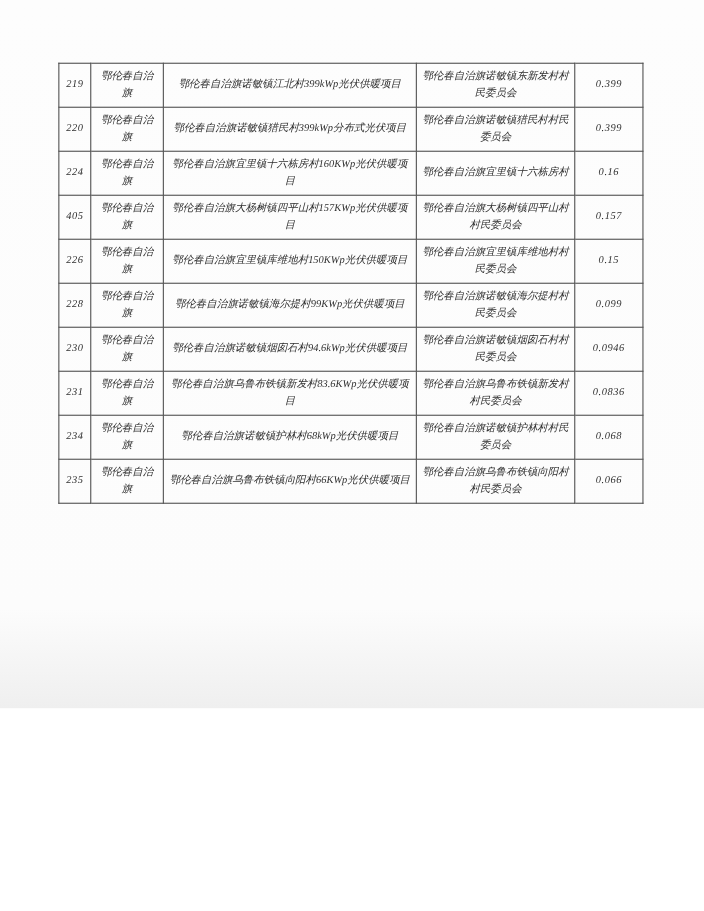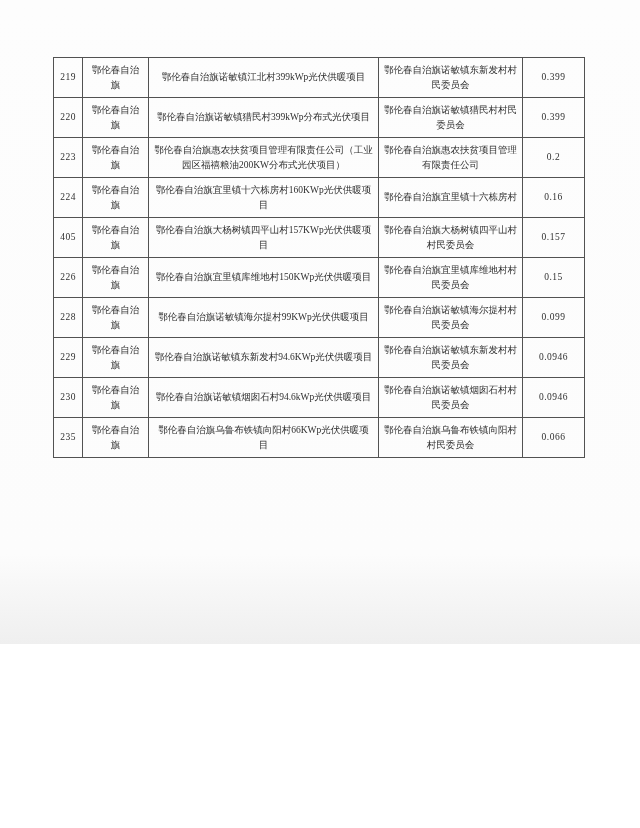--- a/index.html
+++ b/index.html
@@ -8,20 +8,21 @@
     background: #ffffff;
   }
   .page {
     position: relative;
     width: 640px;
     height: 644px;
     margin: 0 auto;
     background: linear-gradient(180deg, #fdfdfd 0%, #fcfcfc 86%, #efefef 100%);
     overflow: hidden;
     font-family: "Liberation Serif", "DejaVu Serif", serif;
+    font-style: italic;
   }
   table.project-table {
     position: absolute;
     left: 53px;
     top: 57px;
     width: 531px;
     border-collapse: collapse;
     table-layout: fixed;
   }
   table.project-table td {
@@ -78,27 +79,20 @@
   <tr>
     <td class="c-no">220</td>
     <td class="c-region">鄂伦春自治旗</td>
     <td class="c-project">鄂伦春自治旗诺敏镇猎民村399kWp分布式光伏项目</td>
     <td class="c-manager">鄂伦春自治旗诺敏镇猎民村村民委员会</td>
     <td class="c-value">0.399</td>
   </tr>
 
 
 
-  <tr>
-    <td class="c-no">223</td>
-    <td class="c-region">鄂伦春自治旗</td>
-    <td class="c-project">鄂伦春自治旗惠农扶贫项目管理有限责任公司（工业园区福禧粮油200KW分布式光伏项目）</td>
-    <td class="c-manager">鄂伦春自治旗惠农扶贫项目管理有限责任公司</td>
-    <td class="c-value">0.2</td>
-  </tr>
 
   <tr>
     <td class="c-no">224</td>
     <td class="c-region">鄂伦春自治旗</td>
     <td class="c-project">鄂伦春自治旗宜里镇十六栋房村160KWp光伏供暖项目</td>
     <td class="c-manager">鄂伦春自治旗宜里镇十六栋房村</td>
     <td class="c-value">0.16</td>
   </tr>
 
   <tr>
@@ -119,39 +113,46 @@
 
 
   <tr>
     <td class="c-no">228</td>
     <td class="c-region">鄂伦春自治旗</td>
     <td class="c-project">鄂伦春自治旗诺敏镇海尔提村99KWp光伏供暖项目</td>
     <td class="c-manager">鄂伦春自治旗诺敏镇海尔提村村民委员会</td>
     <td class="c-value">0.099</td>
   </tr>
 
-  <tr>
-    <td class="c-no">229</td>
-    <td class="c-region">鄂伦春自治旗</td>
-    <td class="c-project">鄂伦春自治旗诺敏镇东新发村94.6KWp光伏供暖项目</td>
-    <td class="c-manager">鄂伦春自治旗诺敏镇东新发村村民委员会</td>
-    <td class="c-value">0.0946</td>
-  </tr>
 
   <tr>
     <td class="c-no">230</td>
     <td class="c-region">鄂伦春自治旗</td>
     <td class="c-project">鄂伦春自治旗诺敏镇烟囱石村94.6kWp光伏供暖项目</td>
     <td class="c-manager">鄂伦春自治旗诺敏镇烟囱石村村民委员会</td>
     <td class="c-value">0.0946</td>
   </tr>
 
+  <tr>
+    <td class="c-no">231</td>
+    <td class="c-region">鄂伦春自治旗</td>
+    <td class="c-project">鄂伦春自治旗乌鲁布铁镇新发村83.6KWp光伏供暖项目</td>
+    <td class="c-manager">鄂伦春自治旗乌鲁布铁镇新发村村民委员会</td>
+    <td class="c-value">0.0836</td>
+  </tr>
 
 
 
+  <tr>
+    <td class="c-no">234</td>
+    <td class="c-region">鄂伦春自治旗</td>
+    <td class="c-project">鄂伦春自治旗诺敏镇护林村68kWp光伏供暖项目</td>
+    <td class="c-manager">鄂伦春自治旗诺敏镇护林村村民委员会</td>
+    <td class="c-value">0.068</td>
+  </tr>
 
   <tr>
     <td class="c-no">235</td>
     <td class="c-region">鄂伦春自治旗</td>
     <td class="c-project">鄂伦春自治旗乌鲁布铁镇向阳村66KWp光伏供暖项目</td>
     <td class="c-manager">鄂伦春自治旗乌鲁布铁镇向阳村村民委员会</td>
     <td class="c-value">0.066</td>
   </tr>
 </tbody>
   </table>

